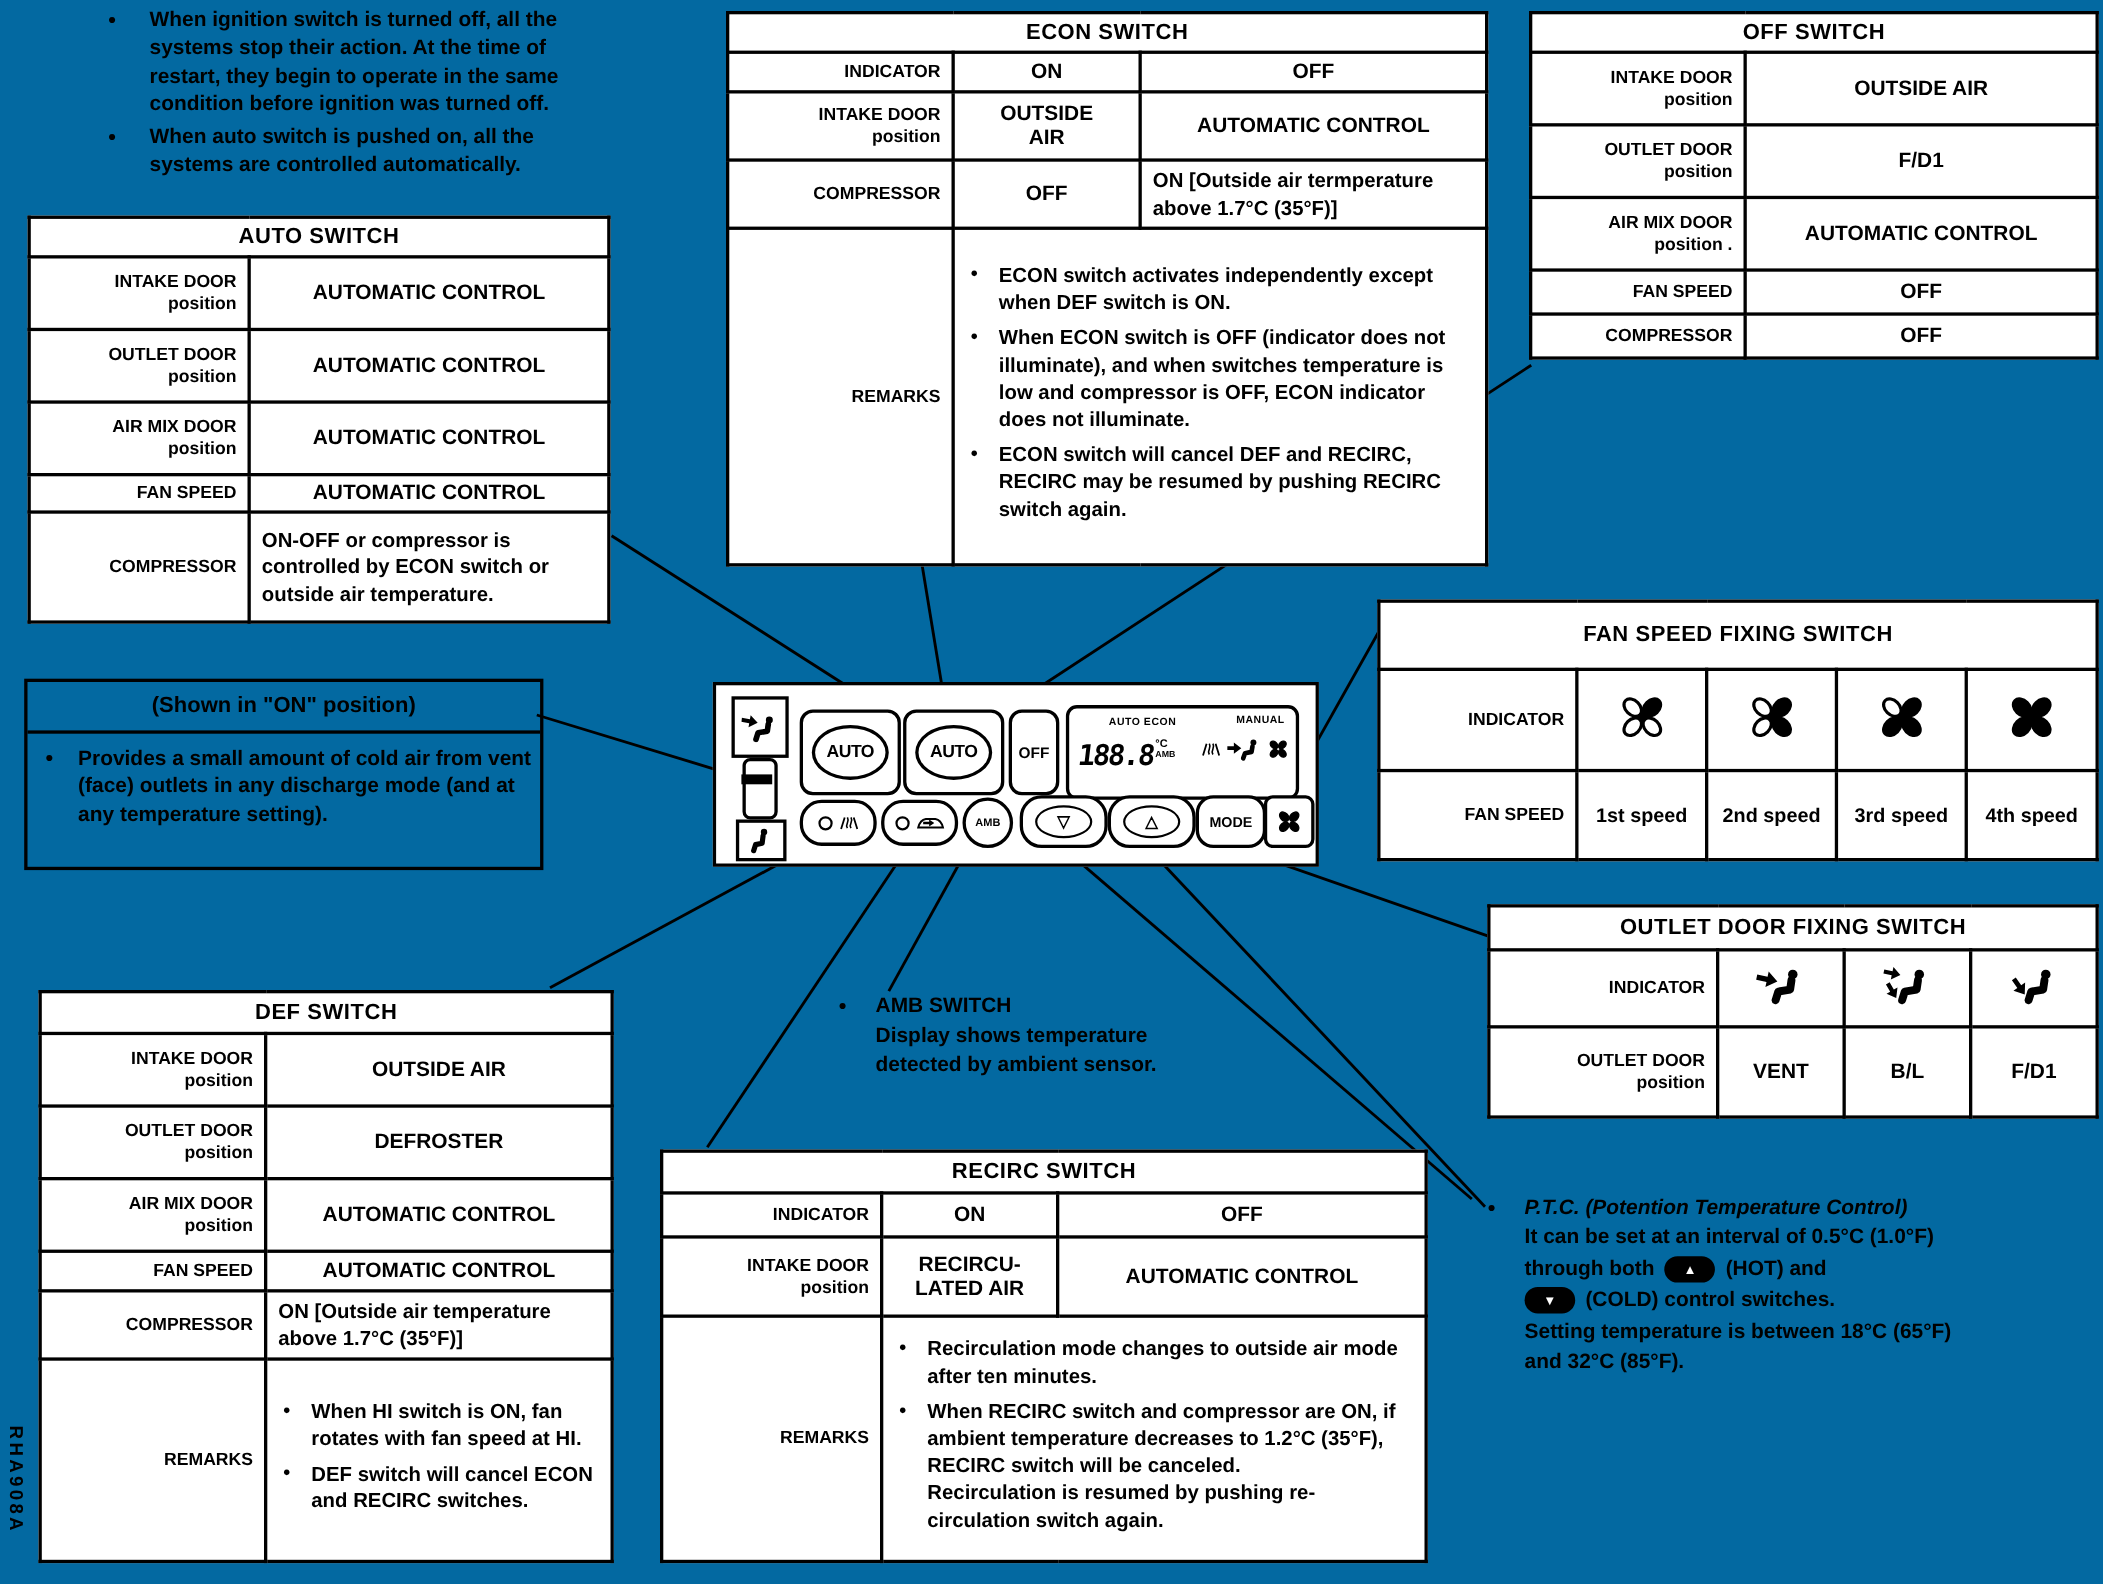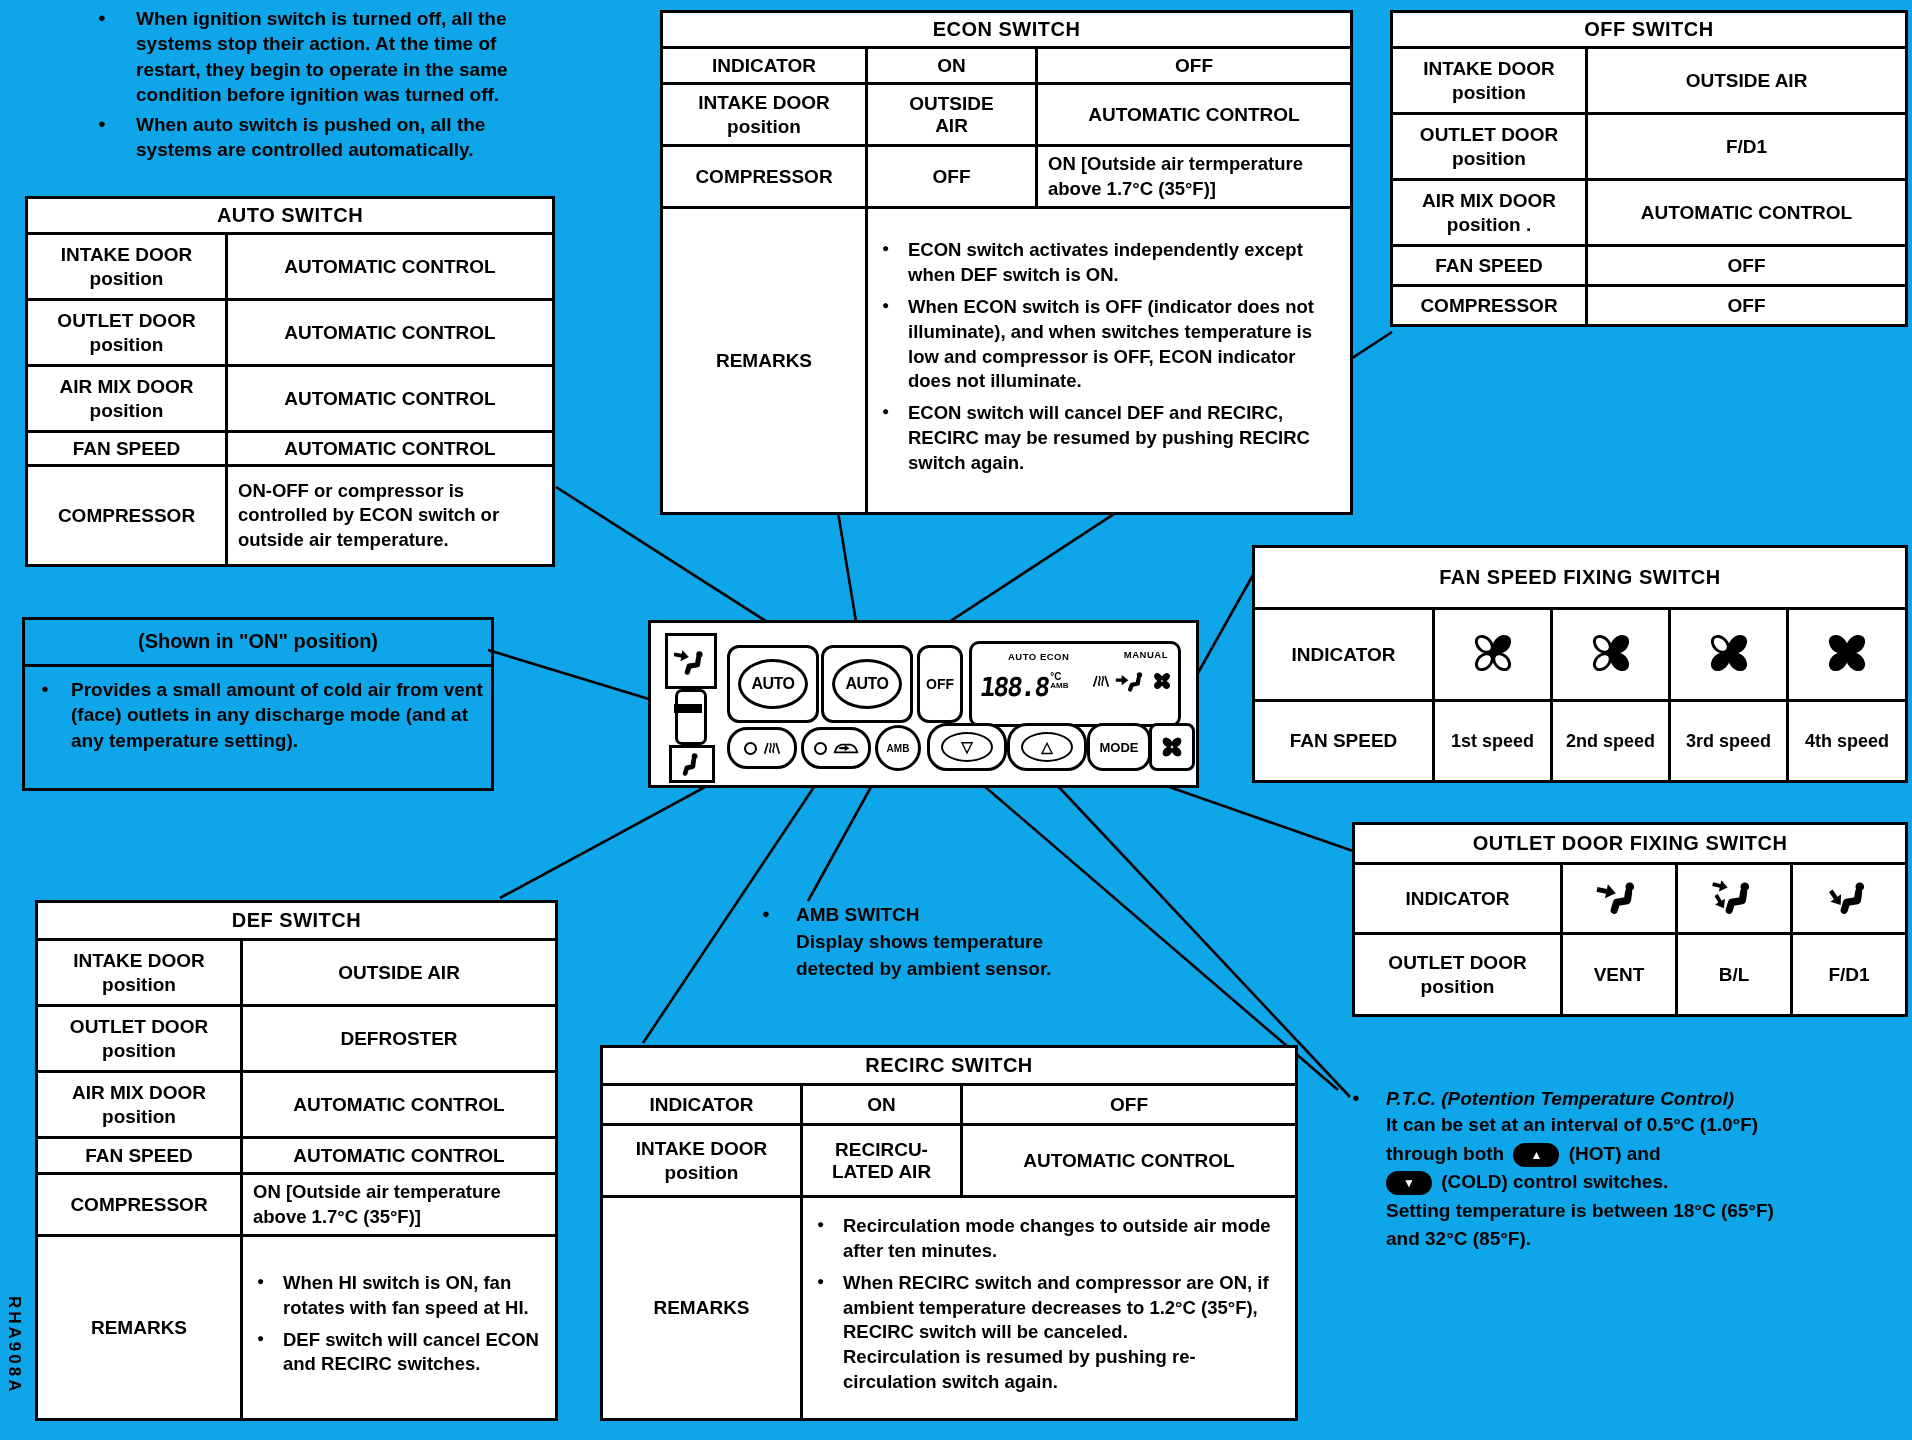--- a/index.html
+++ b/index.html
@@ -1,26 +1,26 @@
 <!DOCTYPE html>
 <html><head>
 <meta charset="utf-8">
 <style>
   html,body{margin:0;padding:0;background:#e8e8e8;}
-  #page{position:relative;width:1912px;height:1440px;background:#0ea5e9;color:#000;
+  #page{position:relative;width:1912px;height:1440px;background:#0369a1;color:#000;
         font-family:"Liberation Sans",sans-serif;font-weight:bold;overflow:hidden;}
   .abs{position:absolute;}
   
   #wires{position:absolute;left:0;top:0;width:1912px;height:1440px;pointer-events:none;}
   #wires line{stroke:#000;stroke-width:2.6;}
   
   table.tbl{position:absolute;border-collapse:collapse;table-layout:fixed;background:#fff;}
   .tbl th,.tbl td{border:3px solid #000;padding:3px 10px;font-weight:bold;vertical-align:middle;}
   .tbl th.title{font-size:20px;text-align:center;letter-spacing:.5px;}
-  .lbl{font-size:19px;text-align:center;white-space:pre-line;line-height:1.25;margin-top:14px;}
+  .lbl{font-size:16px;text-align:right;white-space:pre-line;line-height:1.25;margin-top:14px;}
   .val{font-size:19px;text-align:center;}
   .valL{font-size:18.5px;text-align:left;line-height:1.3;}
   .pre{white-space:pre-line;}
   .rem{vertical-align:top;padding-top:10px;}
   .b{position:relative;padding-left:30px;font-size:18.5px;line-height:1.34;margin-bottom:7px;white-space:pre-line;text-align:left;}
   .b::before{content:"●";position:absolute;left:4px;top:2px;font-size:12px;}
   
   .note-item{position:relative;padding-left:48px;font-size:19px;line-height:1.34;margin-bottom:4px;}
   .note-item::before{content:"●";position:absolute;left:10px;top:3px;font-size:13px;}
   

